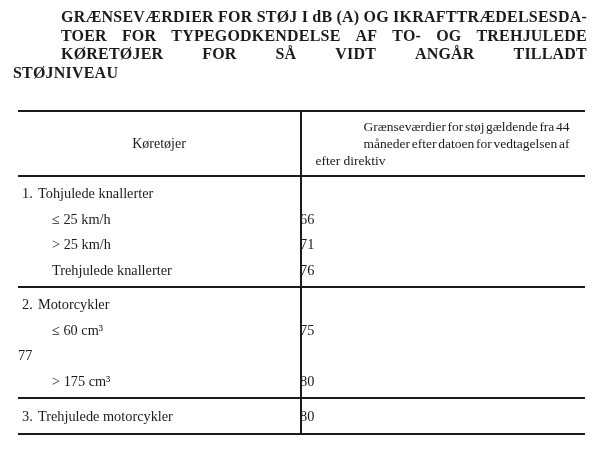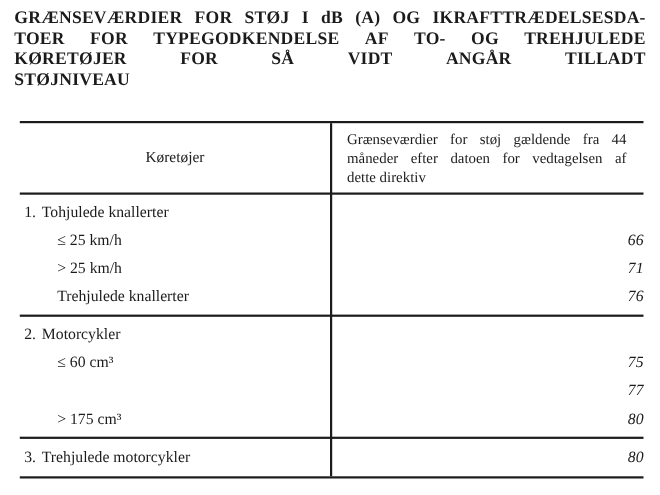--- a/index.html
+++ b/index.html
@@ -17,21 +17,21 @@
   .doc-title {
     position: absolute;
     left: 13px;
     top: 8px;
     width: 574px;
     font-weight: bold;
     font-size: 16px;
     letter-spacing: 0.2px;
   }
   .t-line { height: 18.5px; line-height: 18.5px; white-space: nowrap; }
-  .justify-words { display: flex; justify-content: space-between; }
+  .justify-words { display: flex; justify-content: space-between; margin-left: 48px; }
   .center-line { }
   
   .limits-table {
     position: absolute;
     left: 18px;
     top: 110px;
     width: 567px;
     border-top: 2.2px solid #1b1b1b;
     border-bottom: 2.2px solid #1b1b1b;
   }
@@ -64,21 +64,21 @@
   .section { padding: 4px 0 3px 0; }
   .section + .section { border-top: 2.2px solid #1b1b1b; }
   .row {
     display: flex;
     height: 25.5px;
     align-items: center;
     font-size: 14.3px;
   }
   .row-tall { height: 27px; }
   .cell-l { width: 282px; display: flex; align-items: center; }
-  .cell-r { flex: 1; text-align: right; font-style: italic; }
+  .cell-r { flex: 1; text-align: left; }
   .num { display: inline-block; width: 16px; margin-left: 4px; flex: none; }
   .sub { padding-left: 34px; }
 </style>
 </head>
 <body>
 
 <div class="page">
 
   <div class="doc-title">
     <div class="t-line justify-words">
@@ -129,21 +129,21 @@
               <span>44</span>
             </div>
           <div class="th-line justify-words">
               <span>måneder</span>
               <span>efter</span>
               <span>datoen</span>
               <span>for</span>
               <span>vedtagelsen</span>
               <span>af</span>
             </div>
-          <div class="th-line center-line">dette direktiv</div>
+          <div class="th-line center-line">efter direktiv</div>
         </div>
       </div>
     </div>
 
     <div class="section">
       <div class="row">
         <div class="cell-l">
           <span class="num">1.</span>
           <span>Tohjulede knallerter</span>
         </div>

